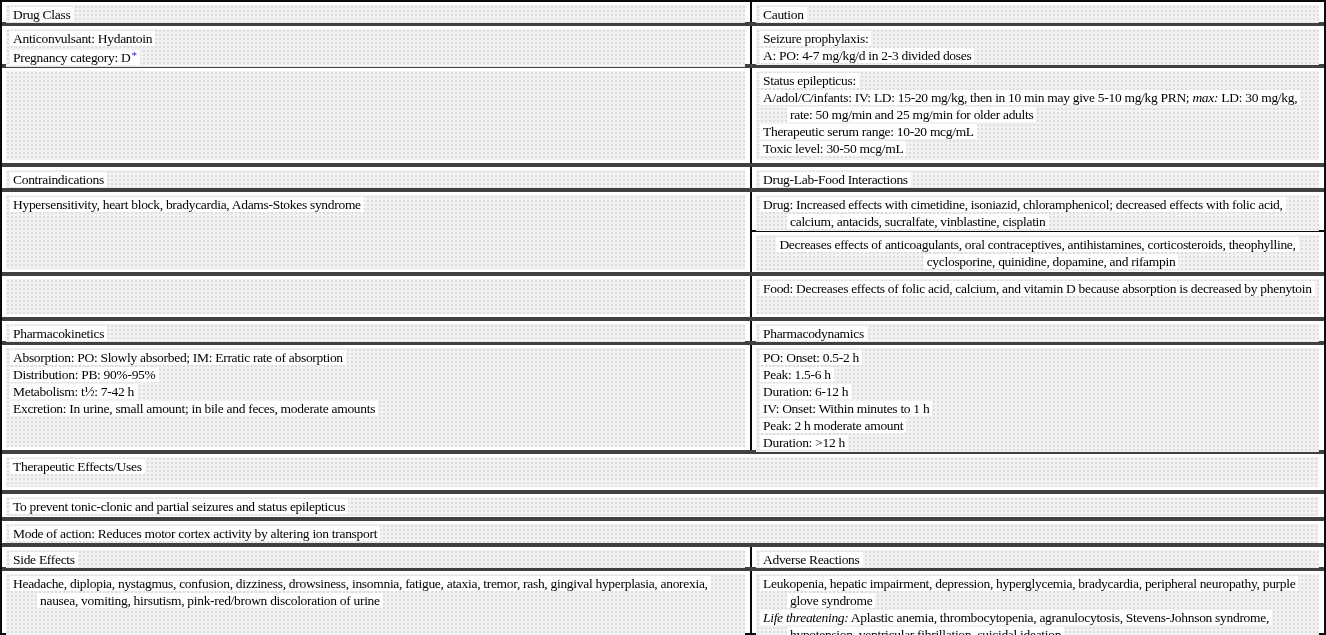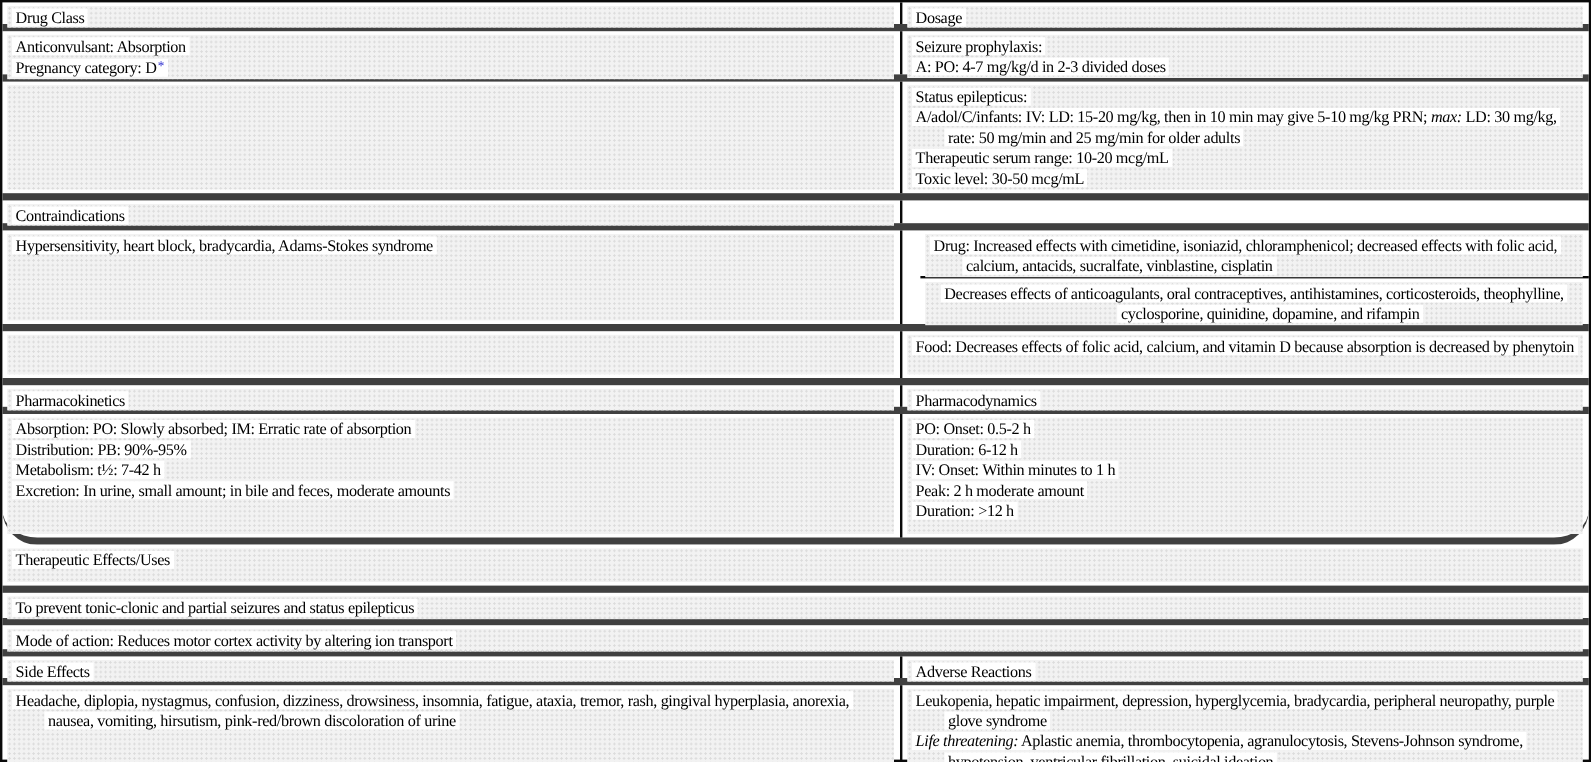--- a/index.html
+++ b/index.html
@@ -8,21 +8,21 @@
     font-family: "Liberation Serif", "DejaVu Serif", serif;
     color: #000;
   }
   .tbl {
     width: 1326px; height: 635px;
     box-sizing: border-box;
     border: 2px solid #0a0a0a;
     display: flex; flex-direction: column;
     background: #fff;
   }
-  .row { display: flex; box-sizing: border-box; border-bottom: 6px solid #404040; flex: 0 0 auto; }
+  .row { display: flex; box-sizing: border-box; border-bottom: 4px solid #404040; flex: 0 0 auto; }
   .row.last { border-bottom: none; flex: 1 1 auto; }
   .cell { box-sizing: border-box; padding: 3px 5px 3px 4px; display: flex; flex-direction: column; }
   .cell.left { width: 750px; border-right: 2px solid #0a0a0a; }
   .cell.right { flex: 1; }
   .cell.full { width: 100%; }
   .rightcol { flex: 1; display: flex; flex-direction: column; }
   .subcell { box-sizing: border-box; padding: 3px 5px 3px 4px; display: flex; flex-direction: column; }
   .subcell.first { border-bottom: 2px solid #0a0a0a; }
   .subcell.rest { flex: 1; text-align: center; }
   .shade {
@@ -47,52 +47,52 @@
     -webkit-box-decoration-break: clone;
     box-decoration-break: clone;
   }
   .it { font-style: italic; }
   .star { color: #2222cc; font-size: 11px; vertical-align: 3px; padding-left: 1px; }
   
   .r1  { height: 24px; }
   .r2  { height: 42px; }
   .r3  { height: 99px; }
   .r4  { height: 25px; }
-  .r5  { height: 84px; gap: 15px; }
+  .r5  { height: 84px; }
   .r5a { height: 40px; }
   .r6  { height: 45px; }
   .r7  { height: 24px; }
-  .r8  { height: 109px; border-radius: 29px; }
+  .r8  { height: 109px; }
   .r9  { height: 40px; }
   .r10 { height: 27px; }
   .r11 { height: 26px; }
   .r12 { height: 24px; }
 </style>
 </head>
 <body>
 
 <div class="tbl">
 
   <div class="row r1">
     <div class="cell left">
       <div class="shade">
         <p class="ln hdr-ln"><span class="hl">Drug Class</span></p>
       </div>
     </div>
     <div class="cell right">
       <div class="shade">
-        <p class="ln hdr-ln"><span class="hl">Dosage</span></p>
+        <p class="ln hdr-ln"><span class="hl">Caution</span></p>
       </div>
     </div>
   </div>
 
   <div class="row r2">
     <div class="cell left">
       <div class="shade">
-        <p class="ln"><span class="hl">Anticonvulsant: Absorption</span></p>
+        <p class="ln"><span class="hl">Anticonvulsant: Hydantoin</span></p>
         <p class="ln"><span class="hl"><span>Pregnancy category: D</span><span class="star">*</span></span></p>
       </div>
     </div>
     <div class="cell right">
       <div class="shade">
         <p class="ln"><span class="hl">Seizure prophylaxis:</span></p>
         <p class="ln"><span class="hl">A: PO: 4-7 mg/kg/d in 2-3 divided doses</span></p>
       </div>
     </div>
   </div>
@@ -108,20 +108,25 @@
         <p class="ln"><span class="hl">Therapeutic serum range: 10-20 mcg/mL</span></p>
         <p class="ln"><span class="hl">Toxic level: 30-50 mcg/mL</span></p>
       </div>
     </div>
   </div>
 
   <div class="row r4">
     <div class="cell left">
       <div class="shade">
         <p class="ln hdr-ln"><span class="hl">Contraindications</span></p>
+      </div>
+    </div>
+    <div class="cell right">
+      <div class="shade">
+        <p class="ln hdr-ln"><span class="hl">Drug-Lab-Food Interactions</span></p>
       </div>
     </div>
   </div>
 
   <div class="row r5">
     <div class="cell left">
       <div class="shade">
         <p class="ln"><span class="hl">Hypersensitivity, heart block, bradycardia, Adams-Stokes syndrome</span></p>
       </div>
     </div>
@@ -168,20 +173,21 @@
       <div class="shade">
         <p class="ln"><span class="hl">Absorption: PO: Slowly absorbed; IM: Erratic rate of absorption</span></p>
         <p class="ln"><span class="hl">Distribution: PB: 90%-95%</span></p>
         <p class="ln"><span class="hl">Metabolism: t½: 7-42 h</span></p>
         <p class="ln"><span class="hl">Excretion: In urine, small amount; in bile and feces, moderate amounts</span></p>
       </div>
     </div>
     <div class="cell right">
       <div class="shade">
         <p class="ln"><span class="hl">PO: Onset: 0.5-2 h</span></p>
+        <p class="ln"><span class="hl">Peak: 1.5-6 h</span></p>
         <p class="ln"><span class="hl">Duration: 6-12 h</span></p>
         <p class="ln"><span class="hl">IV: Onset: Within minutes to 1 h</span></p>
         <p class="ln"><span class="hl">Peak: 2 h moderate amount</span></p>
         <p class="ln"><span class="hl">Duration: &gt;12 h</span></p>
       </div>
     </div>
   </div>
 
   <div class="row r9">
     <div class="cell full">

